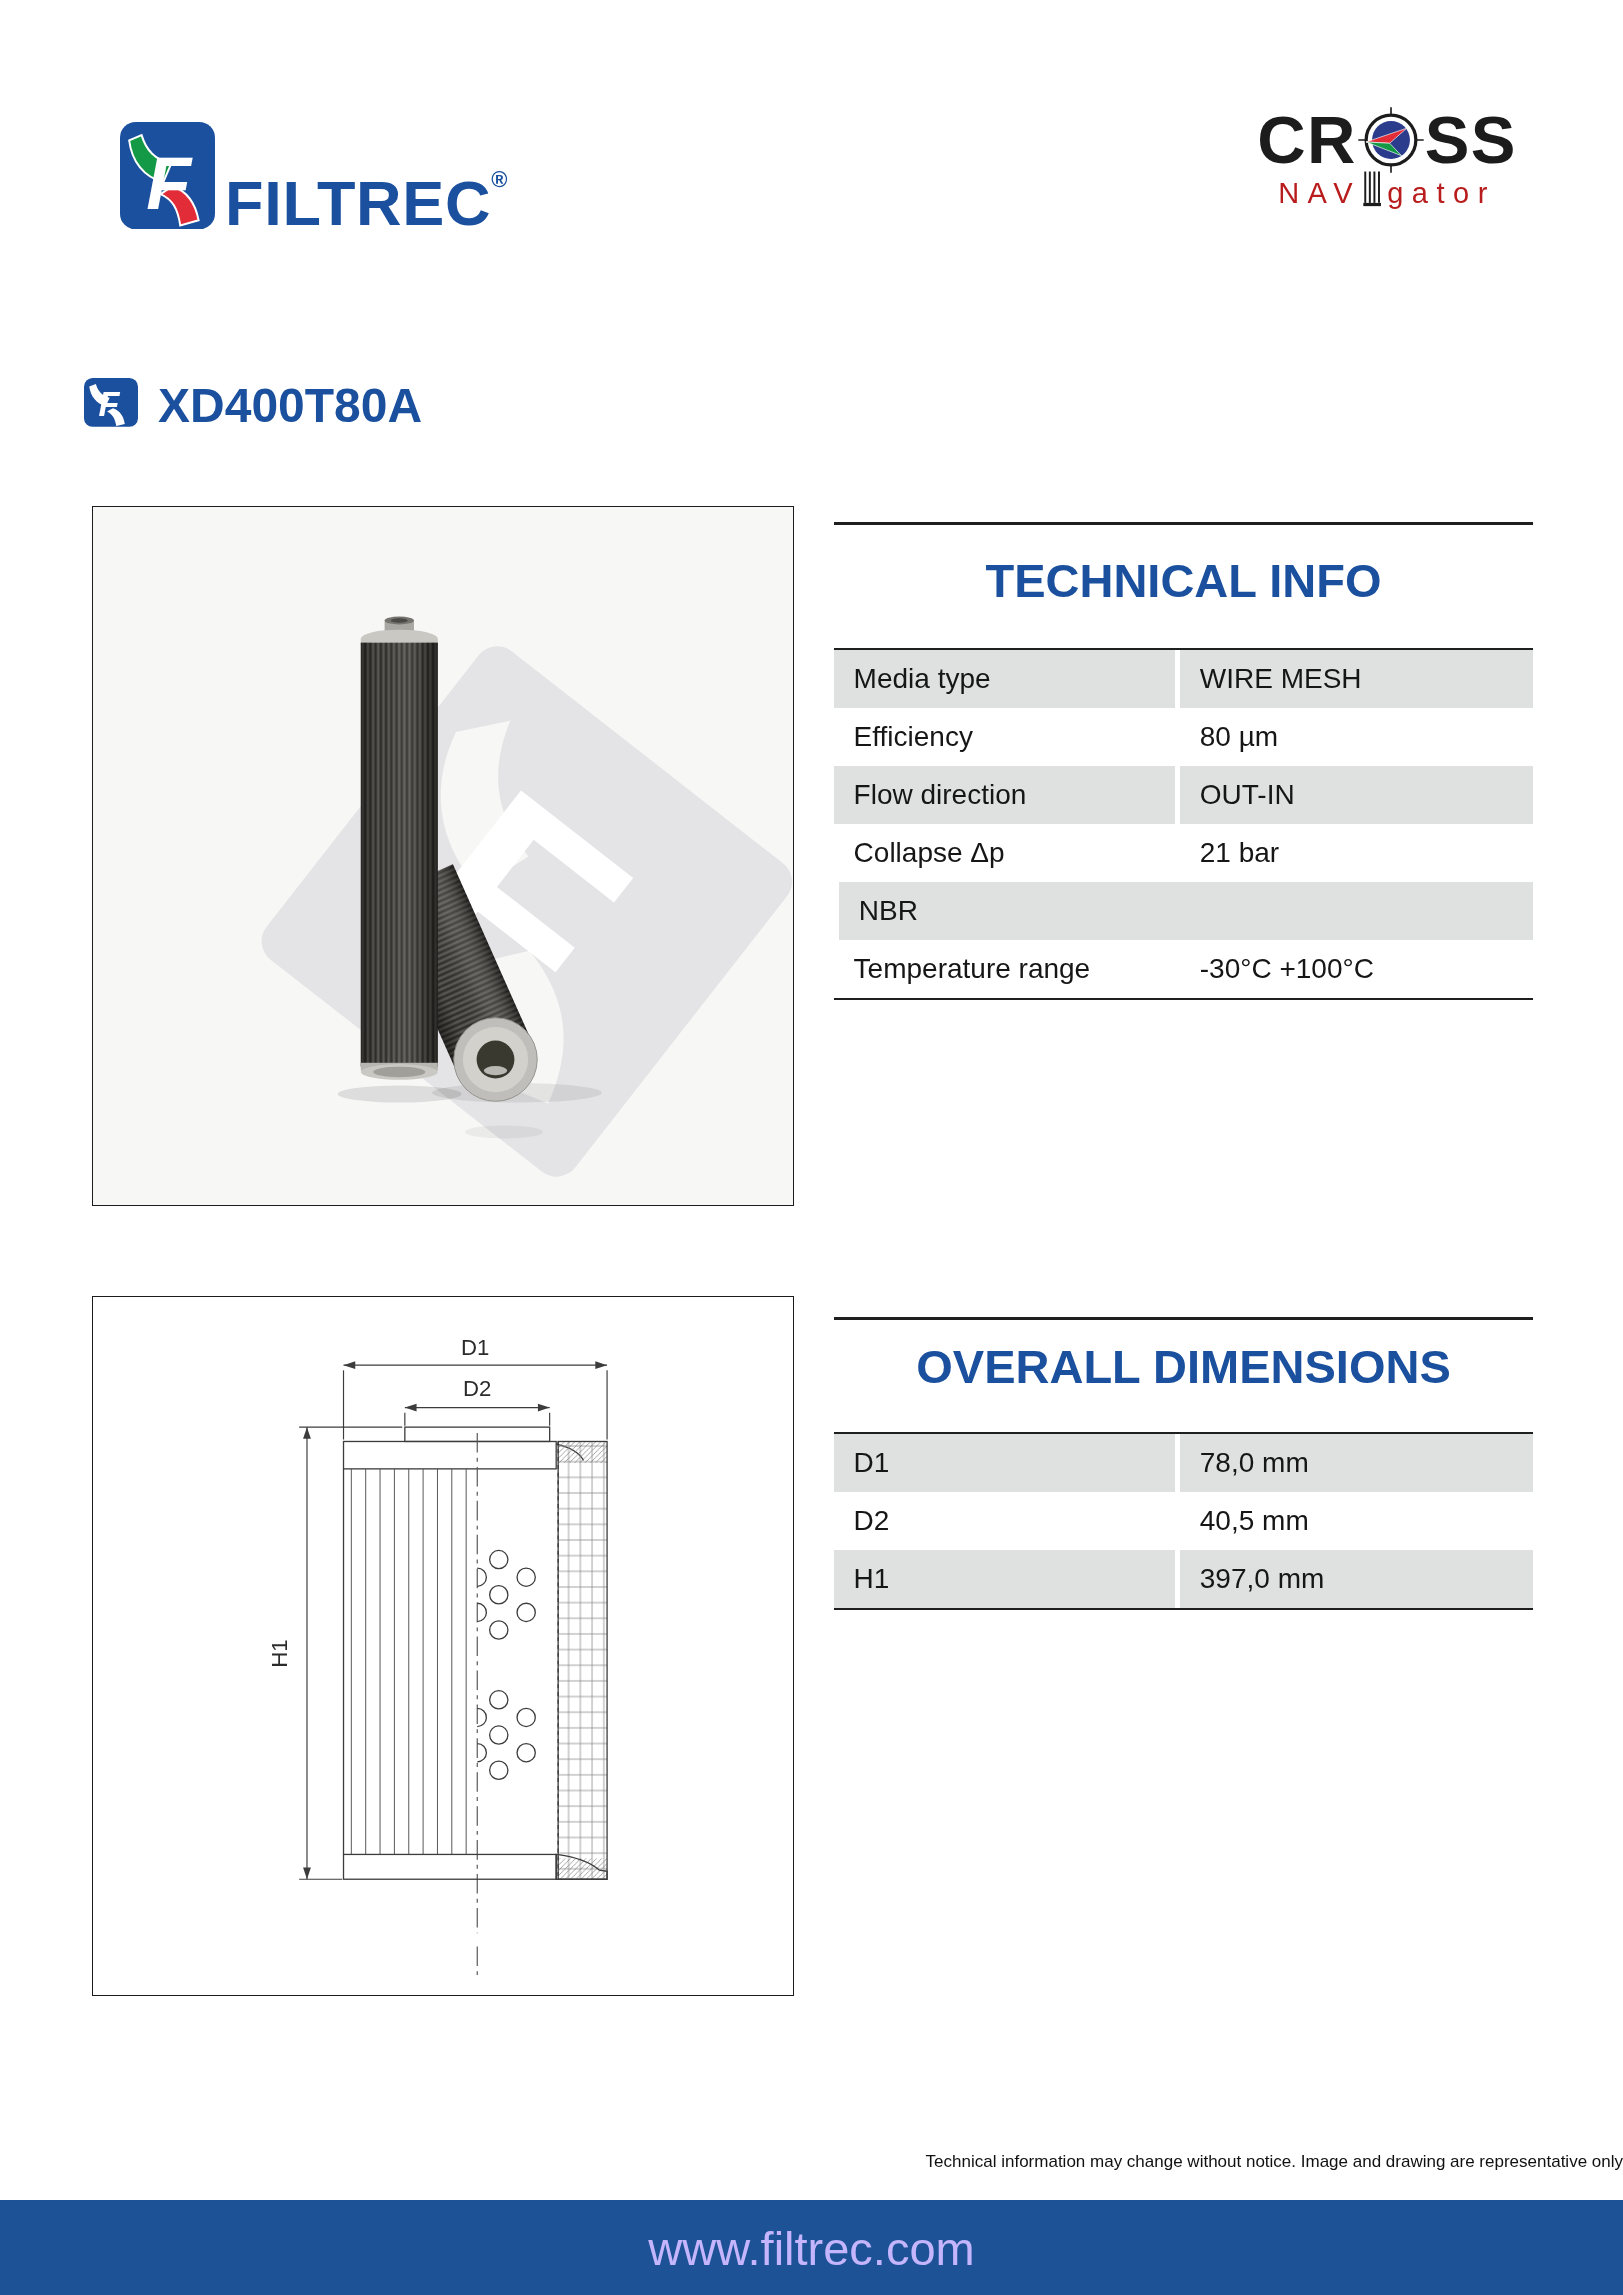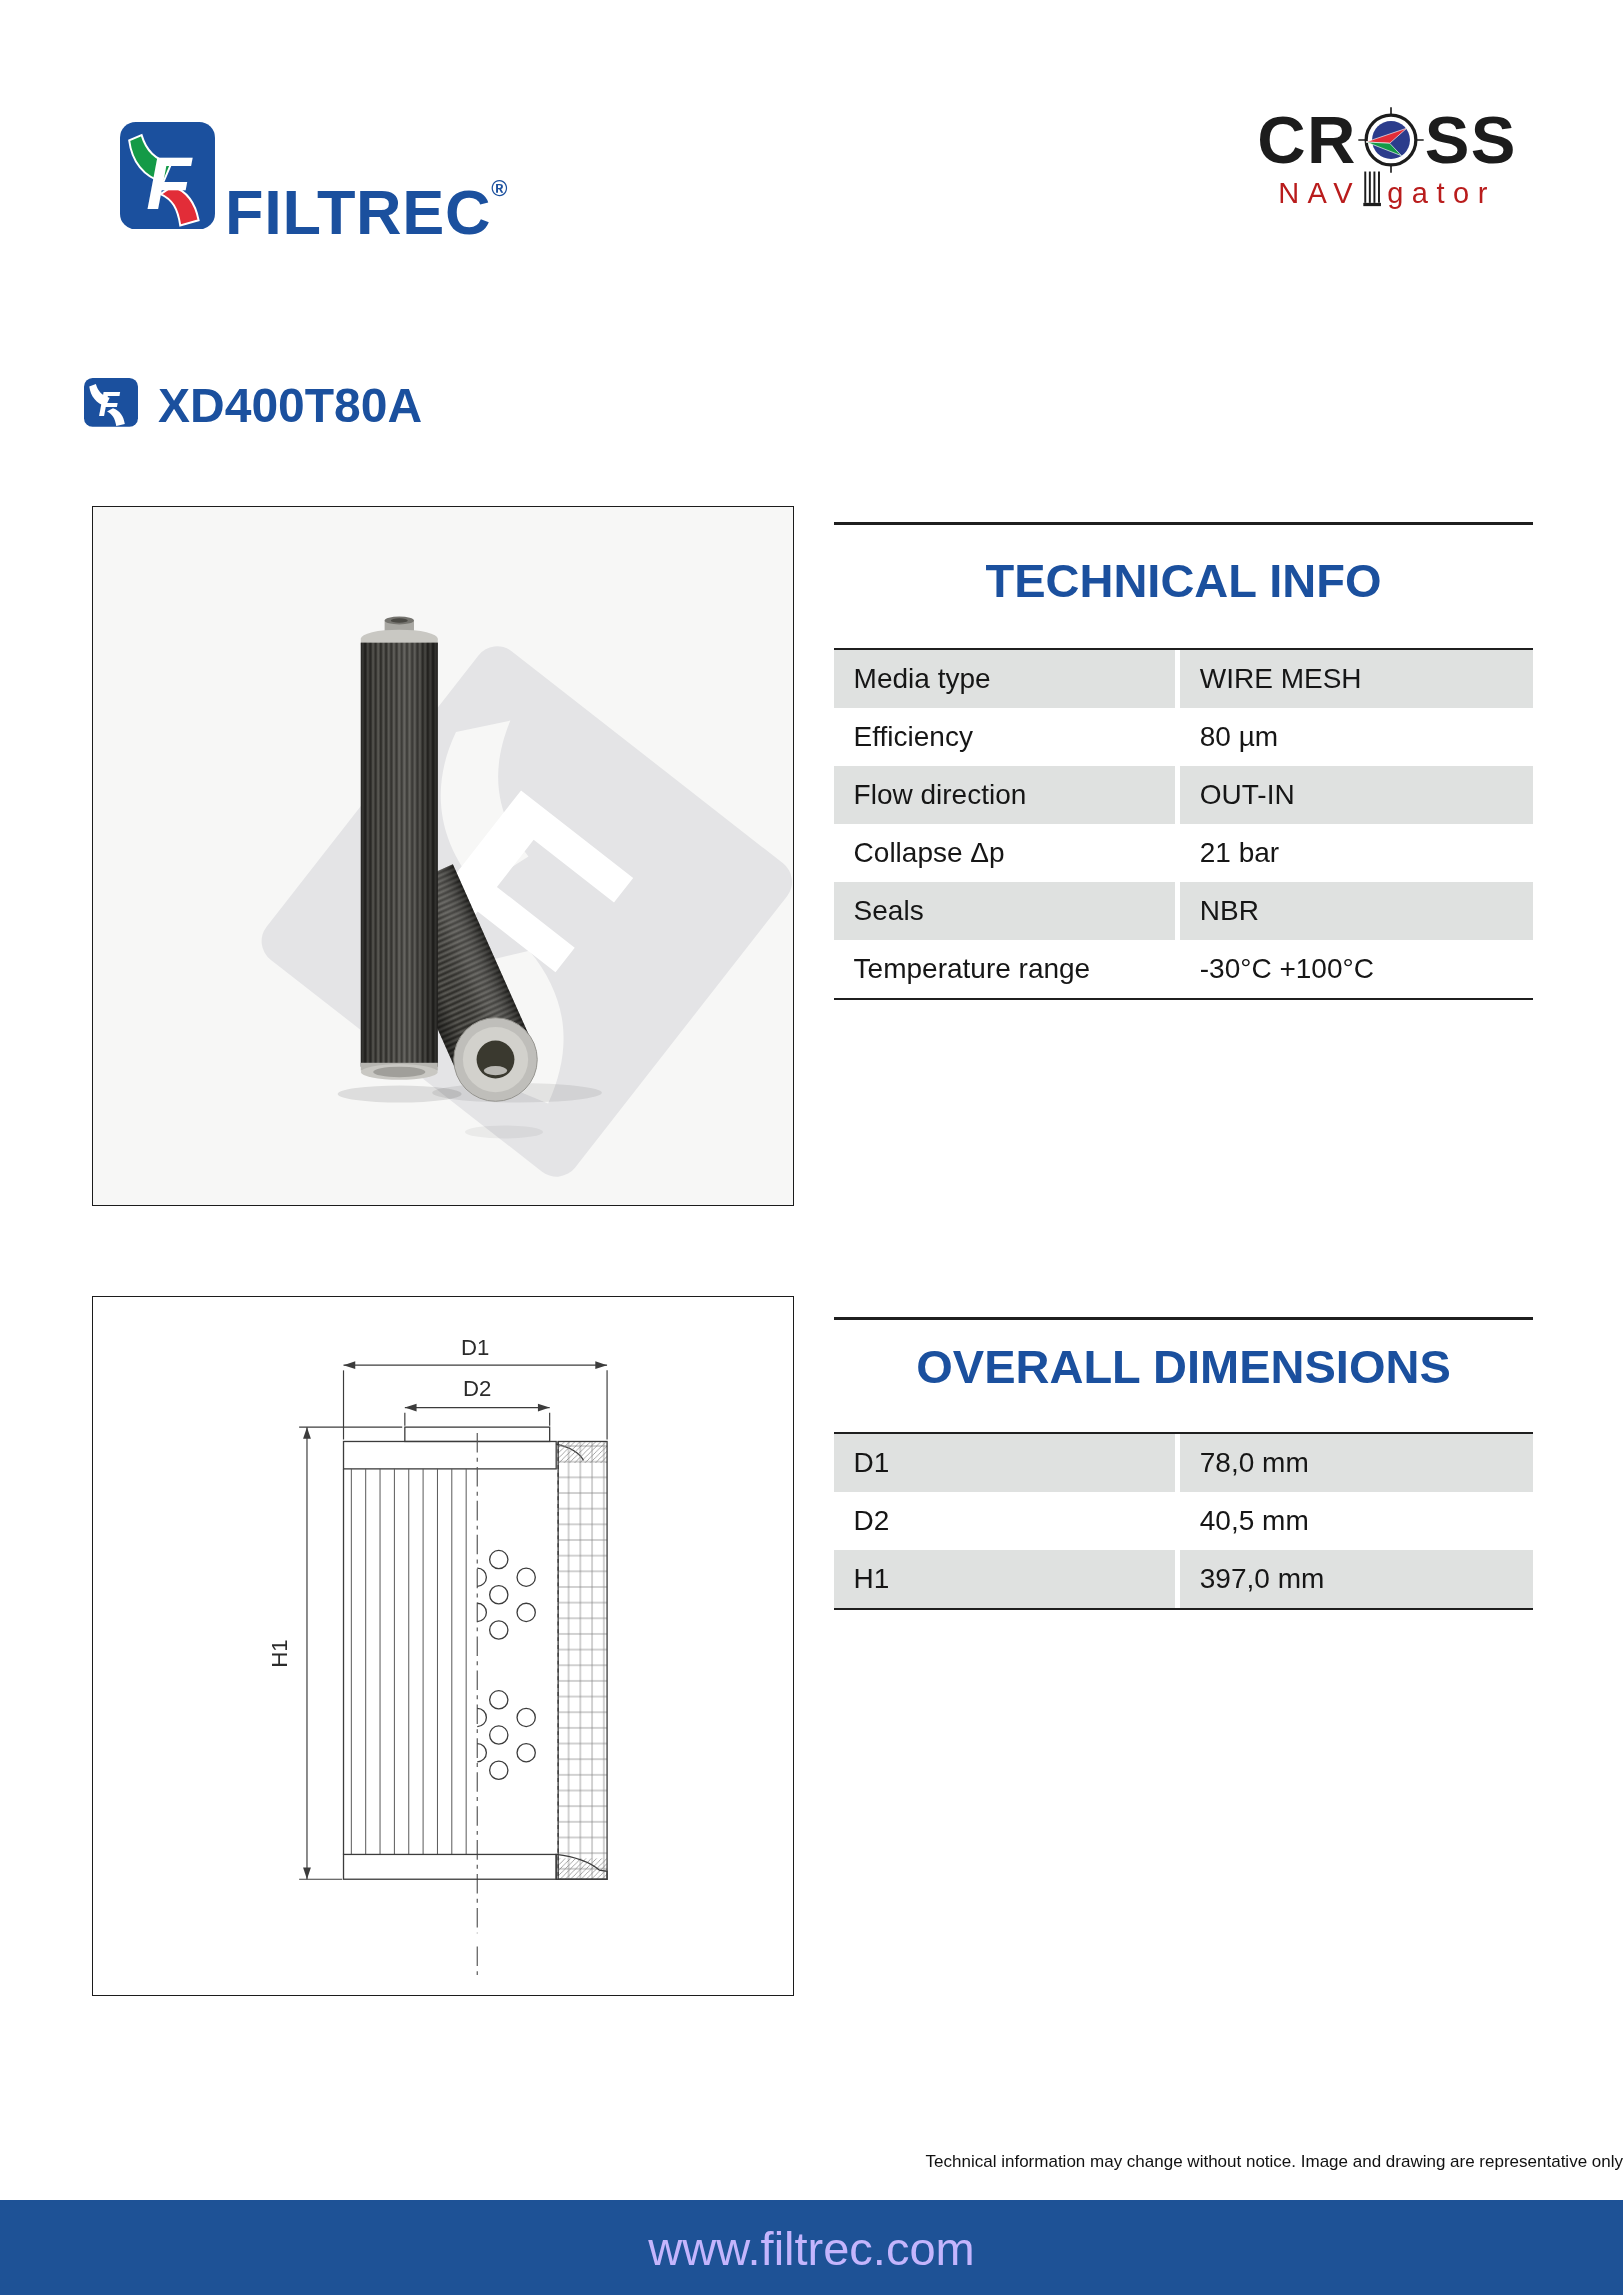--- a/index.html
+++ b/index.html
@@ -12,21 +12,21 @@
     --ink:#1f1f1f;
   }
   html,body{margin:0;padding:0;background:#888;}
   #page{
     position:relative;width:1623px;height:2295px;background:#ffffff;
     font-family:"Liberation Sans", sans-serif;color:#1a1a1a;overflow:hidden;
   }
   .abs{position:absolute;}
   
   #filtrec-logo-mark{left:120px;top:122px;width:95px;height:107px;}
-  #filtrec-wordmark{left:225px;top:148px;font-size:63px;line-height:81px;font-weight:bold;
+  #filtrec-wordmark{left:225px;top:148px;font-size:63px;line-height:64px;font-weight:bold;
     color:var(--brand-blue);letter-spacing:0.7px;white-space:nowrap;}
   #filtrec-wordmark .reg{font-size:22px;vertical-align:38px;font-weight:bold;}
   #cross-logo{left:1243px;top:106px;width:288px;text-align:center;color:#1c1c1c;}
   .cross-row{display:flex;justify-content:center;align-items:center;}
   .cross-word{font-size:67px;line-height:68px;font-weight:700;letter-spacing:1.3px;}
   .nav-row{display:flex;justify-content:center;align-items:flex-end;margin-top:-3.9px;}
   .nav-word{font-size:29px;line-height:33px;letter-spacing:8.5px;font-weight:400;color:#b91c1c;}
   
   #product-icon{left:84px;top:378px;width:54px;height:48px;}
   #product-code{left:158px;top:380px;font-size:48px;line-height:51px;font-weight:bold;color:var(--brand-blue);text-align:right;}
@@ -201,21 +201,20 @@
         <div class="cell label">Flow direction</div>
         <div class="cell gap"></div>
         <div class="cell value">OUT-IN</div>
       </div>
       <div class="row">
         <div class="cell label">Collapse Δp</div>
         <div class="cell gap"></div>
         <div class="cell value">21 bar</div>
       </div>
       <div class="row">
-        <div class="cell label">Seals</div>
         <div class="cell gap"></div>
         <div class="cell value">NBR</div>
       </div>
       <div class="row">
         <div class="cell label">Temperature range</div>
         <div class="cell gap"></div>
         <div class="cell value">-30°C +100°C</div>
       </div>
     </div>
   </div>

